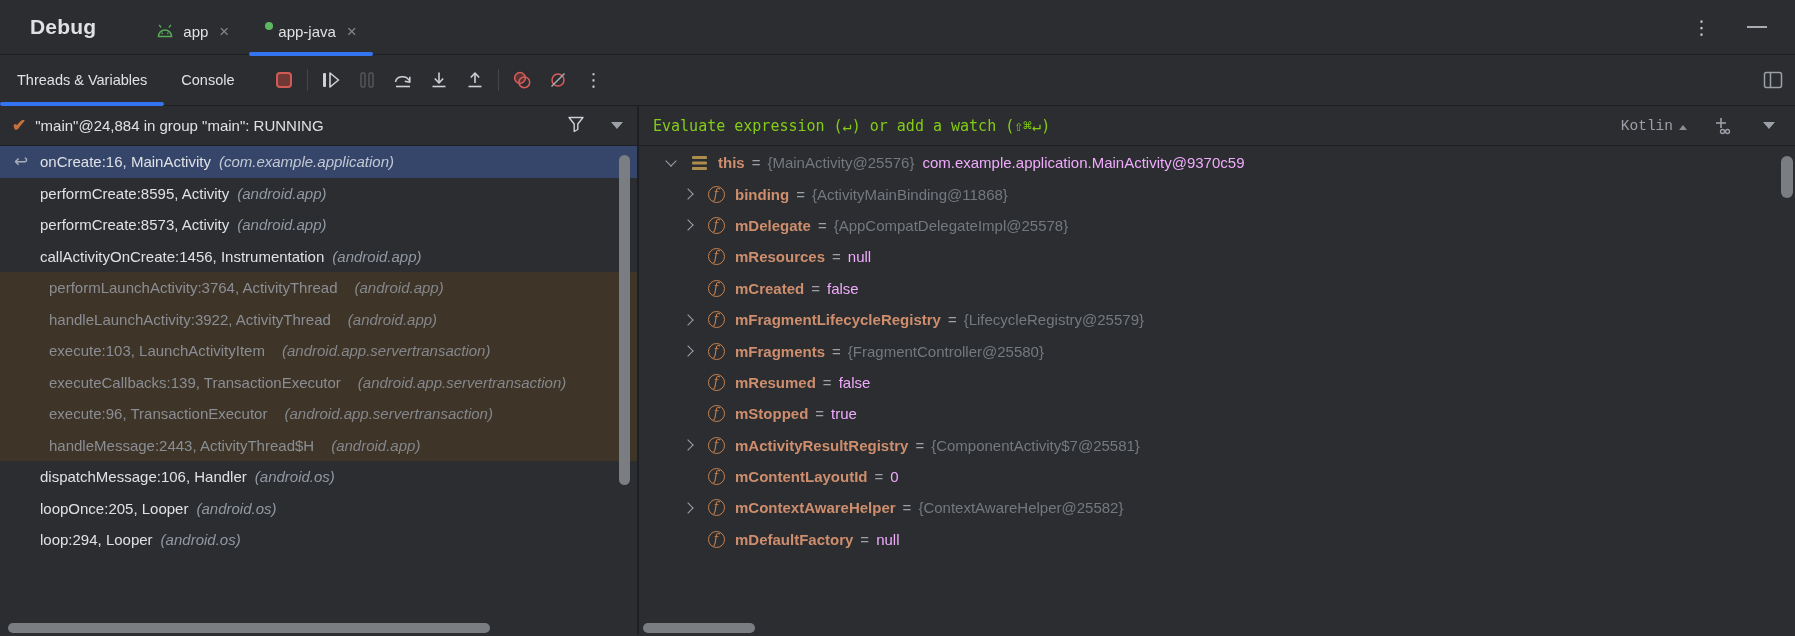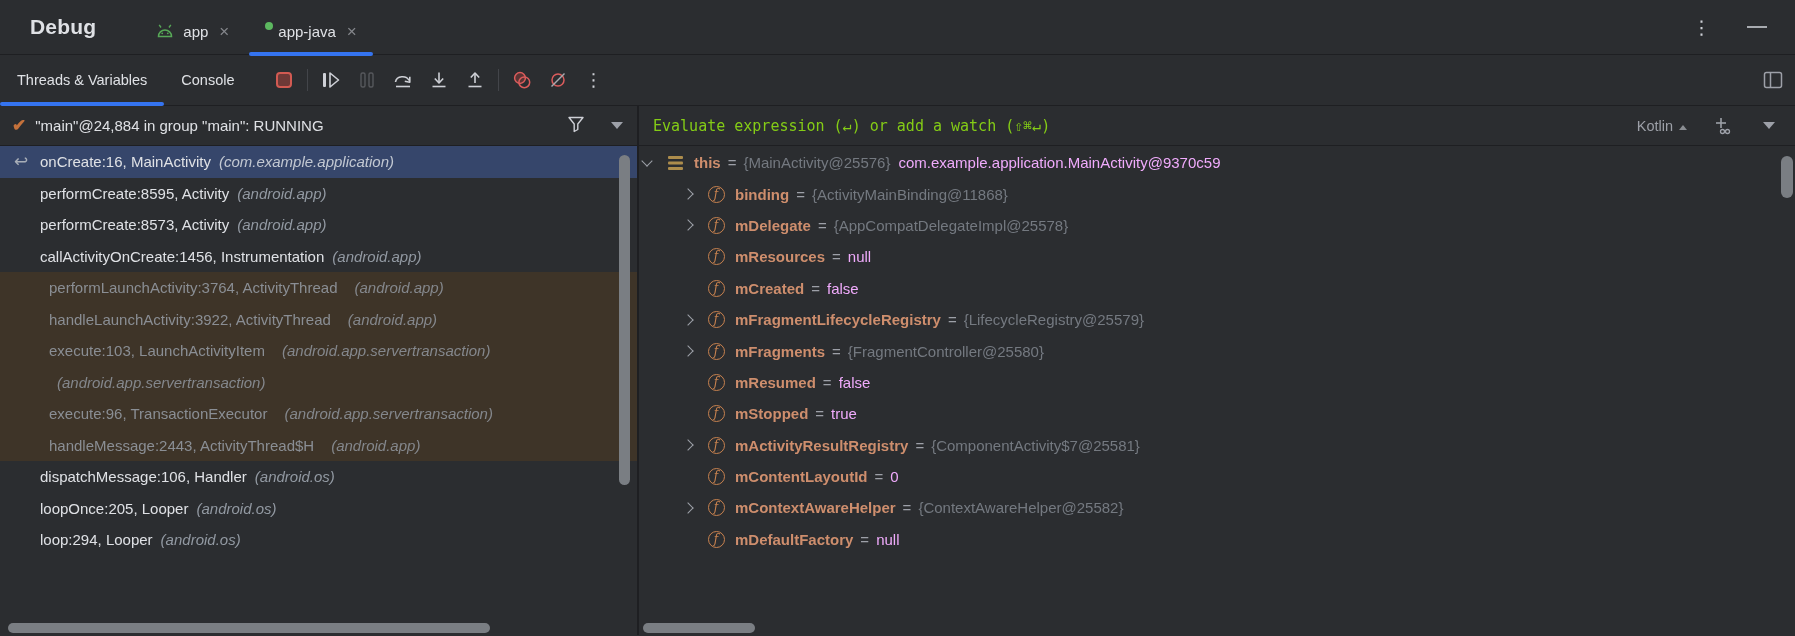--- a/index.html
+++ b/index.html
@@ -52,27 +52,27 @@
 
   .scroll-v{position:absolute;background:#7A7E83;border-radius:6px;}
   .scroll-h{position:absolute;background:#7A7E83;border-radius:6px;height:10px;bottom:2px;}
   .sv-left{right:7px;top:9px;width:11px;height:330px;}
   .sh-left{left:8px;width:482px;}
   .sv-right{right:2px;top:10px;width:12px;height:42px;}
   .sh-right{left:4px;width:112px;}
 
   .right-header{height:40px;flex:none;display:flex;align-items:center;padding:0 16px 0 14px;border-bottom:1px solid #1E1F22;box-sizing:border-box;}
   .evaluate{flex:1;font-family:"DejaVu Sans Mono","Liberation Mono",monospace;font-size:15px;color:#84cc16;white-space:nowrap;overflow:hidden;}
-  .lang-sel{display:flex;align-items:center;color:#9DA0A8;font-size:14.5px;margin-right:26px;}
+  .lang-sel{display:flex;align-items:center;color:#9DA0A8;font-size:14.5px;margin-right:26px;font-family:Liberation Mono, monospace;}
   .tri-up-sm{width:0;height:0;border-left:4.5px solid transparent;border-right:4.5px solid transparent;border-bottom:5.5px solid #8A8D92;margin-left:6px;margin-top:4px;}
   .add-watch{margin-right:30px;display:flex;}
   .hdr-chev{margin-right:4px;}
 
   .tree{flex:1;position:relative;overflow:hidden;padding-top:1px;}
-  .trow{height:31.4px;display:flex;align-items:center;white-space:nowrap;font-size:15px;padding-left:4px;}
+  .trow{height:31.4px;display:flex;align-items:center;white-space:nowrap;font-size:15px;padding-left:28px;}
   .trow.d1{padding-left:45px;}
   .chev{width:22px;flex:none;display:flex;align-items:center;}
   .chev i{width:7px;height:7px;border-right:1.6px solid #9DA0A8;border-bottom:1.6px solid #9DA0A8;display:block;}
   .chev.right i{transform:rotate(-45deg);}
   .chev.down i{transform:rotate(45deg);margin-top:-3px;}
   .ticon{width:20px;height:20px;flex:none;margin-right:9px;display:flex;align-items:center;justify-content:center;}
   .fcircle{width:17px;height:17px;border:1.4px solid #C8824F;border-radius:50%;box-sizing:border-box;color:#C8824F;
            font-family:"DejaVu Serif",serif;font-style:italic;font-size:12px;display:flex;align-items:center;justify-content:center;padding-bottom:1px;}
   .bars{width:15px;height:3px;background:#AD8D4C;border-radius:1px;box-shadow:0 5.5px 0 #AD8D4C,0 11px 0 #AD8D4C;margin-bottom:11px;}
   .tname{color:#CE8E6D;font-weight:600;}
@@ -226,20 +226,21 @@
     <span class="method">handleLaunchActivity:3922, ActivityThread</span>
     <span class="pkg">(android.app)</span>
   </div>
           <div class="frame lib">
     <span class="ficon"></span>
     <span class="method">execute:103, LaunchActivityItem</span>
     <span class="pkg">(android.app.servertransaction)</span>
   </div>
           <div class="frame lib">
     <span class="ficon"></span>
+    <span class="method">executeCallbacks:139, TransactionExecutor</span>
     <span class="pkg">(android.app.servertransaction)</span>
   </div>
           <div class="frame lib">
     <span class="ficon"></span>
     <span class="method">execute:96, TransactionExecutor</span>
     <span class="pkg">(android.app.servertransaction)</span>
   </div>
           <div class="frame lib">
     <span class="ficon"></span>
     <span class="method">handleMessage:2443, ActivityThread$H</span>

